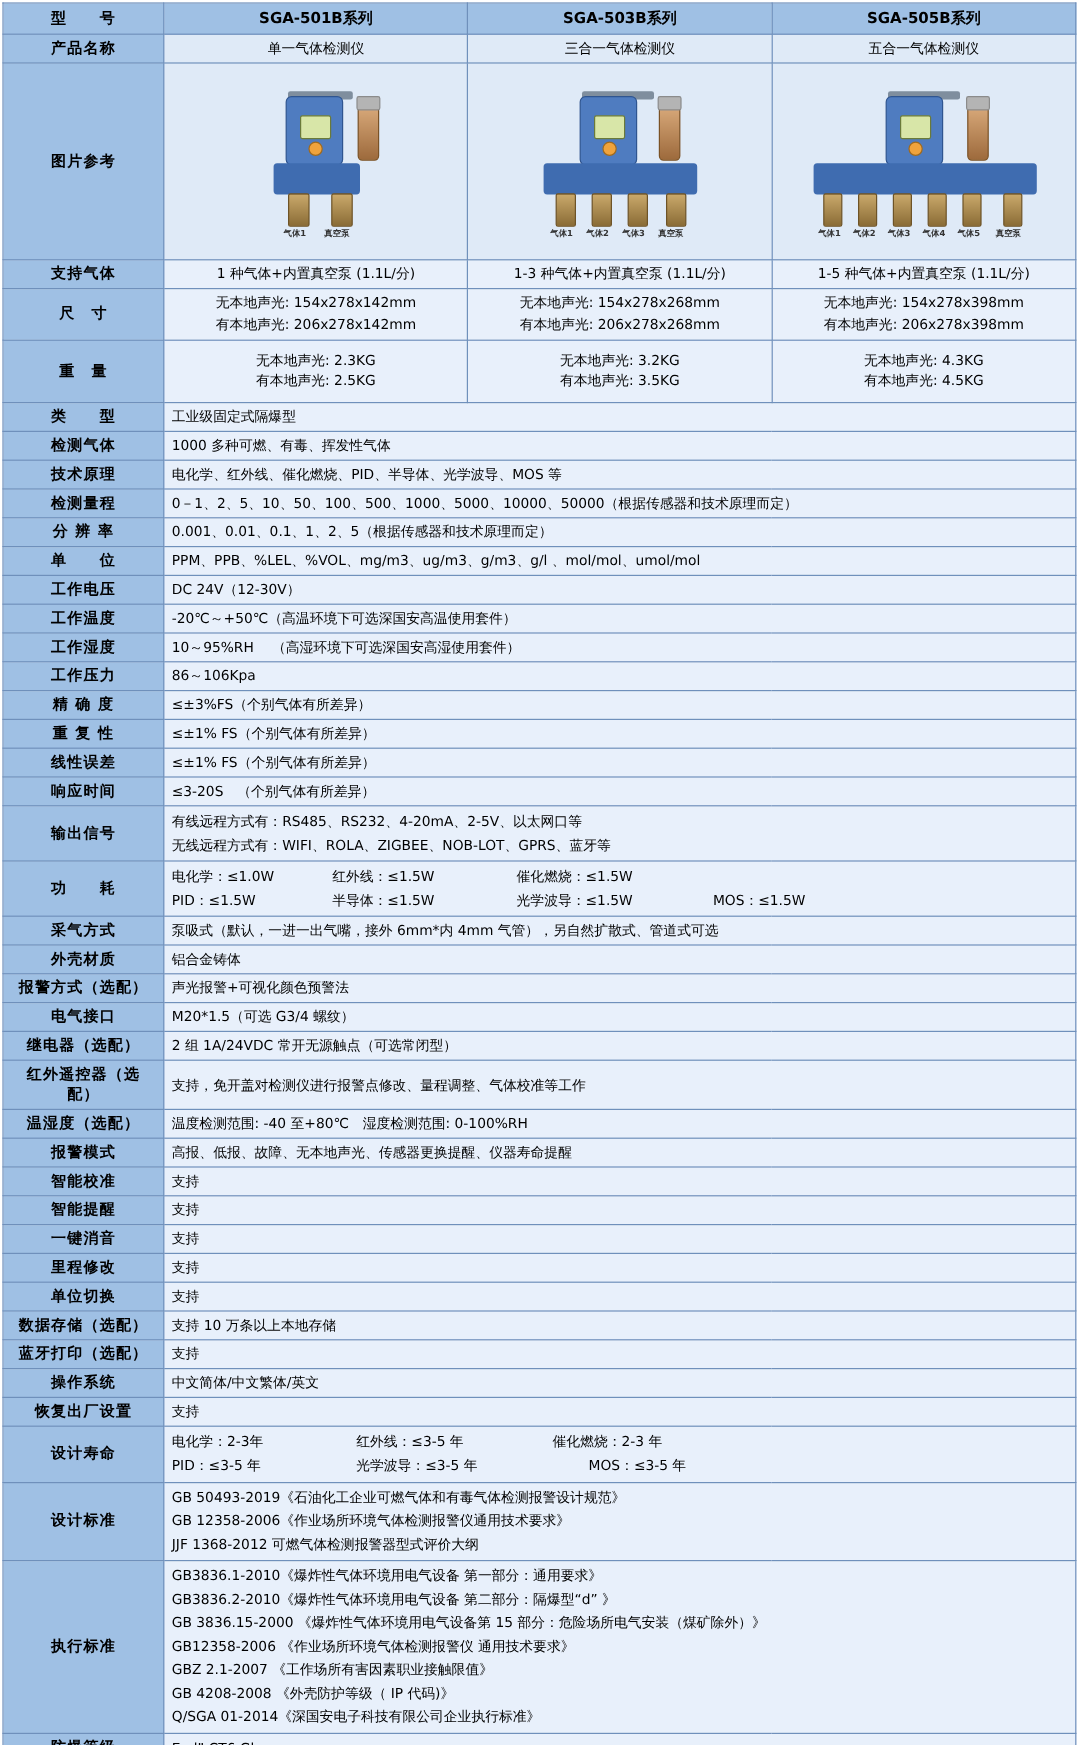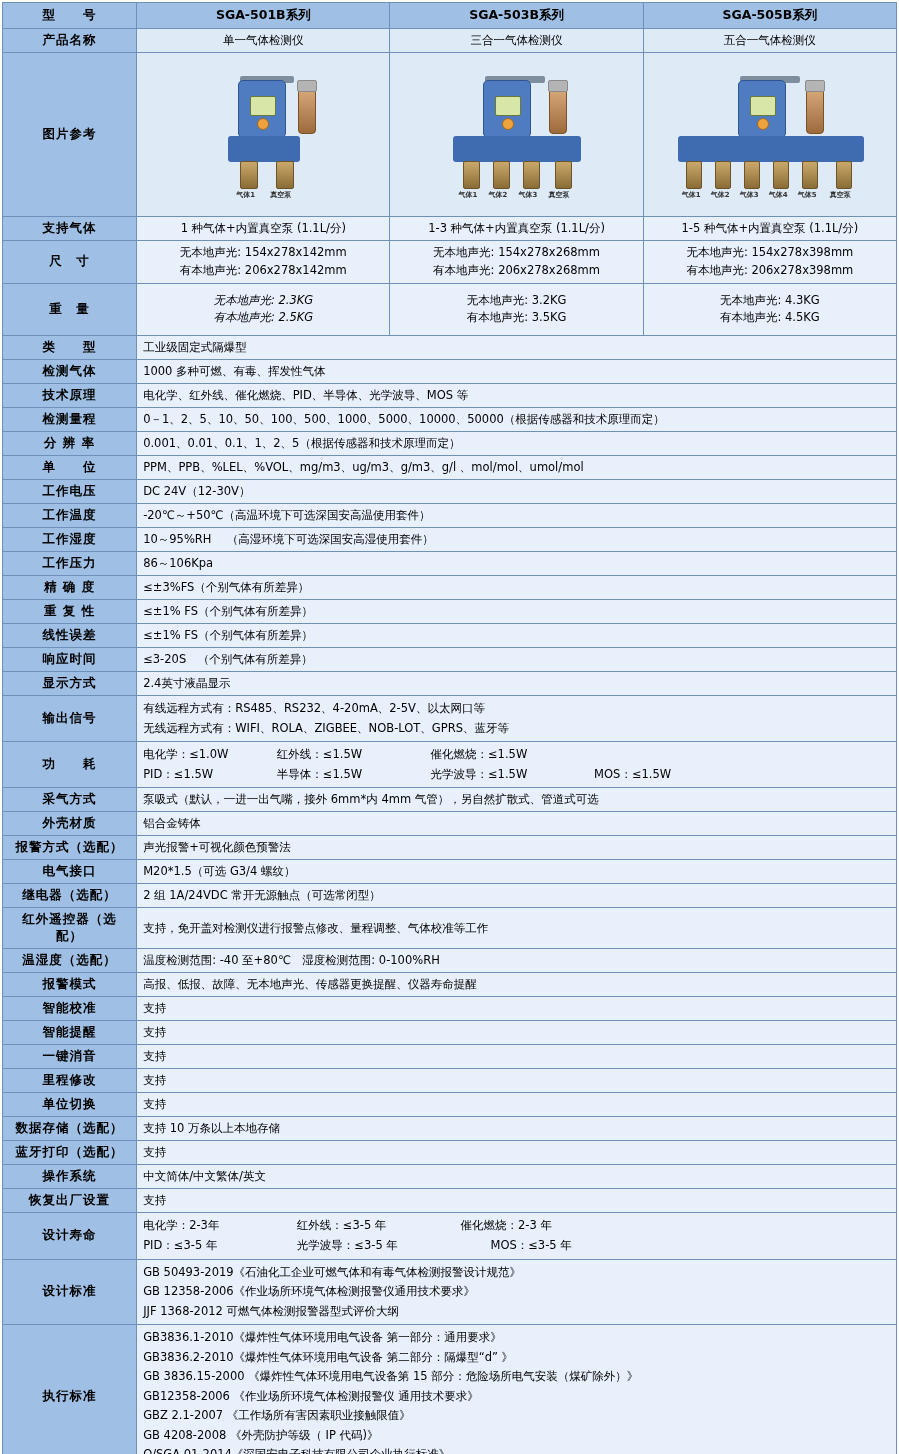--- a/index.html
+++ b/index.html
@@ -137,21 +137,21 @@
       <div>有本地声光: 206x278x268mm</div>
     </td>
     <td class="val c two-line">
       <div>无本地声光: 154x278x398mm</div>
       <div>有本地声光: 206x278x398mm</div>
     </td>
   </tr>
 
   <tr>
     <td class="lbl">重　量</td>
-    <td class="val c two-line" style="padding:8px 0;font-style:italic;">
+    <td class="val c two-line" style="padding:8px 0;">
       <div>无本地声光: 2.3KG</div>
       <div>有本地声光: 2.5KG</div>
     </td>
     <td class="val c two-line" style="padding:8px 2px;">
       <div>无本地声光: 3.2KG</div>
       <div>有本地声光: 3.5KG</div>
     </td>
     <td class="val c two-line" style="padding:8px 2px;">
       <div>无本地声光: 4.3KG</div>
       <div>有本地声光: 4.5KG</div>
@@ -206,24 +206,20 @@
     <td class="lbl">重 复 性</td>
     <td class="val" colspan="3">≤±1% FS（个别气体有所差异）</td>
   </tr>
   <tr>
     <td class="lbl">线性误差</td>
     <td class="val" colspan="3">≤±1% FS（个别气体有所差异）</td>
   </tr>
   <tr>
     <td class="lbl">响应时间</td>
     <td class="val" colspan="3">≤3-20S　（个别气体有所差异）</td>
-  </tr>
-  <tr>
-    <td class="lbl">显示方式</td>
-    <td class="val" colspan="3">2.4英寸液晶显示</td>
   </tr>
 
   <tr>
     <td class="lbl">输出信号</td>
     <td class="val multi" colspan="3">
       <div>有线远程方式有：RS485、RS232、4-20mA、2-5V、以太网口等</div>
       <div>无线远程方式有：WIFI、ROLA、ZIGBEE、NOB-LOT、GPRS、蓝牙等</div>
     </td>
   </tr>
 

